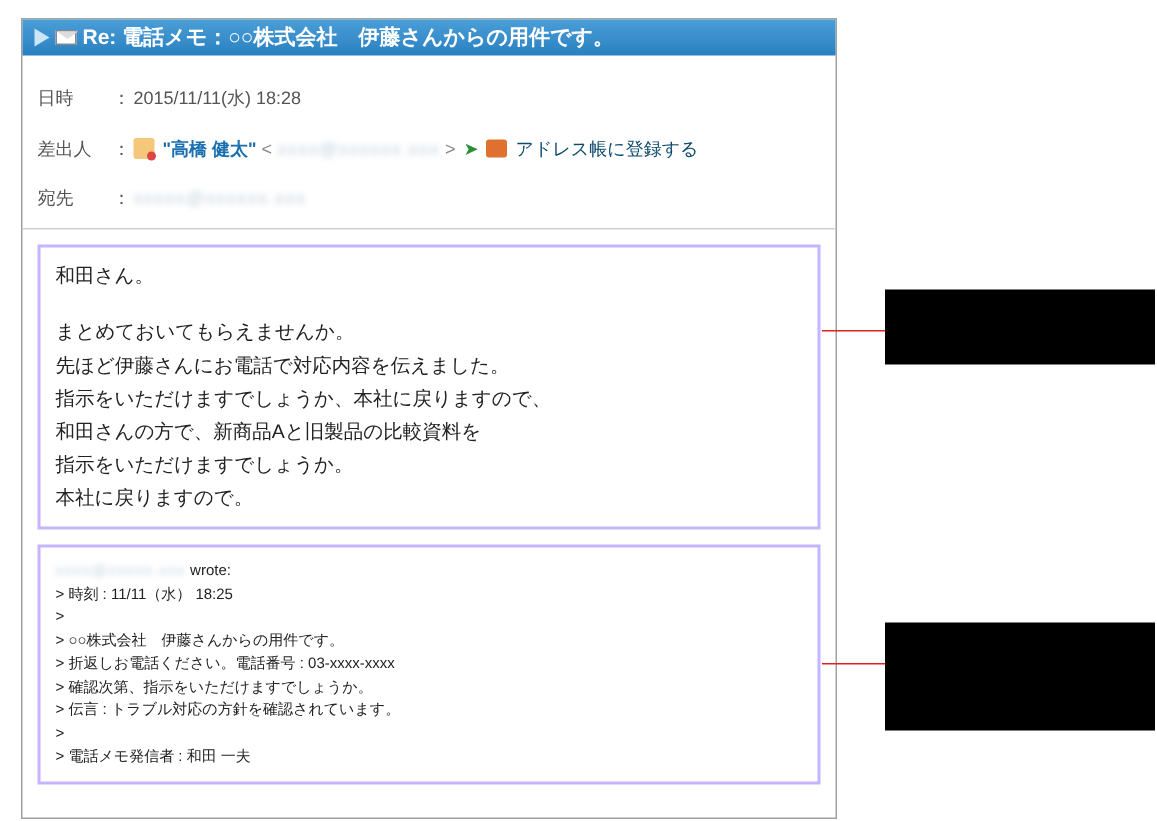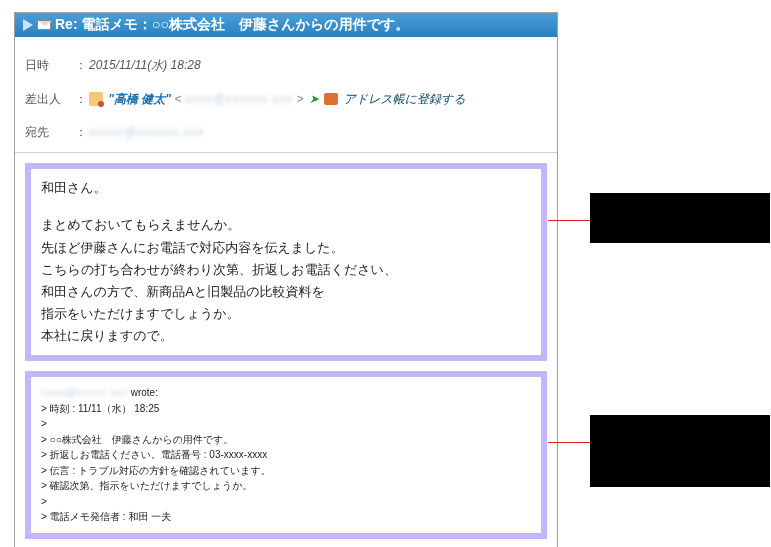--- a/index.html
+++ b/index.html
@@ -7,31 +7,31 @@
     .container { width: 771px; height: 547px; position: relative; }
     .email-panel { position: absolute; left: 14px; top: 12px; width: 544px; border: 1px solid #a0a0a0; background: #fff; }
     .subject-bar { background: linear-gradient(to bottom, #4a9fd8, #2a7fc0); color: #fff; padding: 3px 8px; font-size: 14px; font-weight: bold; display: flex; align-items: center; gap: 4px; }
     .flag-icon { width: 0; height: 0; border-top: 6px solid transparent; border-bottom: 6px solid transparent; border-left: 10px solid #cde6f7; display: inline-block; }
     .env-icon { width: 14px; height: 10px; background: #fff; border: 1px solid #888; display: inline-block; position: relative; }
     .env-icon::after { content: ""; position: absolute; top: 0; left: 0; width: 0; height: 0; border-left: 7px solid transparent; border-right: 7px solid transparent; border-top: 5px solid #ddd; }
     .meta { padding: 6px 10px 8px 10px; border-bottom: 1px solid #d0d0d0; font-size: 12px; line-height: 1.8; color: #555; }
     .meta-row { display: flex; margin-top: 12px; }
     .meta-label { width: 50px; }
     .meta-colon { width: 14px; }
-    .meta-value { flex: 1; font-style: italic; }
+    .meta-value { flex: 1; }
     .sender-icon { display: inline-block; width: 14px; height: 14px; background: #f5c77a; border-radius: 2px; vertical-align: middle; margin-right: 2px; position: relative; }
     .sender-icon::after { content: ""; position: absolute; width: 6px; height: 6px; background: #d44; border-radius: 50%; bottom: -1px; right: -1px; }
     .sender-name { color: #1a6fb0; font-weight: bold; }
     .angle { color: #888; }
     .blurred { color: #c0d0dc; filter: blur(2px); letter-spacing: 1px; }
     .arrow-icon { color: #2a8f3a; margin: 0 2px; }
     .ab-icon { display: inline-block; width: 14px; height: 12px; background: #e07030; border-radius: 2px; vertical-align: middle; margin-right: 2px; }
     .register-link { color: #0c4a6e; }
     .body-area { padding: 10px 10px 12px 10px; }
-    .red-box { border: 6px solid #c4b5fd; padding: 8px 10px; margin-bottom: 10px; }
+    .red-box { border: 2px solid #c4b5fd; padding: 8px 10px; margin-bottom: 10px; }
     .body-text { line-height: 1.7; font-size: 13px; color: #222; }
     .quote-text { line-height: 1.55; font-size: 10px; color: #222; }
     .connector { position: absolute; height: 1px; background: #e02020; }
     .annotation { position: absolute; background: #000; color: #fff; padding: 14px 10px; font-size: 13px; line-height: 1.7; width: 180px; }
     .ann-hidden { color: #000; }
   </style>
 </head>
 <body>
 
 <div class="container">
@@ -69,35 +69,35 @@
         </span>
       </div>
     </div>
     <div class="body-area">
       <div class="red-box" id="box1">
         <div class="body-text">
           <div>和田さん。</div>
           <div style="height:1.2em"></div>
           <div>まとめておいてもらえませんか。</div>
           <div>先ほど伊藤さんにお電話で対応内容を伝えました。</div>
-          <div>こちらの打ち合わせが終わり次第、折返しお電話ください、</div>
+          <div>指示をいただけますでしょうか、本社に戻りますので、</div>
           <div>和田さんの方で、新商品Aと旧製品の比較資料を</div>
           <div>指示をいただけますでしょうか。</div>
           <div>本社に戻りますので。</div>
         </div>
       </div>
       <div class="red-box" id="box2">
         <div class="quote-text">
           <div><span class="blurred">xxxx@xxxxx.xxx</span><span> wrote:</span></div>
           <div>&gt; 時刻 : 11/11（水）  18:25</div>
           <div>&gt;</div>
           <div>&gt; ○○株式会社　伊藤さんからの用件です。</div>
           <div>&gt; 折返しお電話ください。電話番号 :  03-xxxx-xxxx</div>
+          <div>&gt; 確認次第、指示をいただけますでしょうか。</div>
           <div>&gt; 伝言 :  トラブル対応の方針を確認されています。</div>
-          <div>&gt; 確認次第、指示をいただけますでしょうか。</div>
           <div>&gt;</div>
           <div>&gt; 電話メモ発信者 :  和田 一夫</div>
         </div>
       </div>
     </div>
   </div>
 
   <div class="connector" style="left:548px; top:220px; width:42px;"></div>
   <div class="annotation" style="left:590px; top:193px;">
     <div class="ann-hidden">　　　　　　　　　　　に</div>

